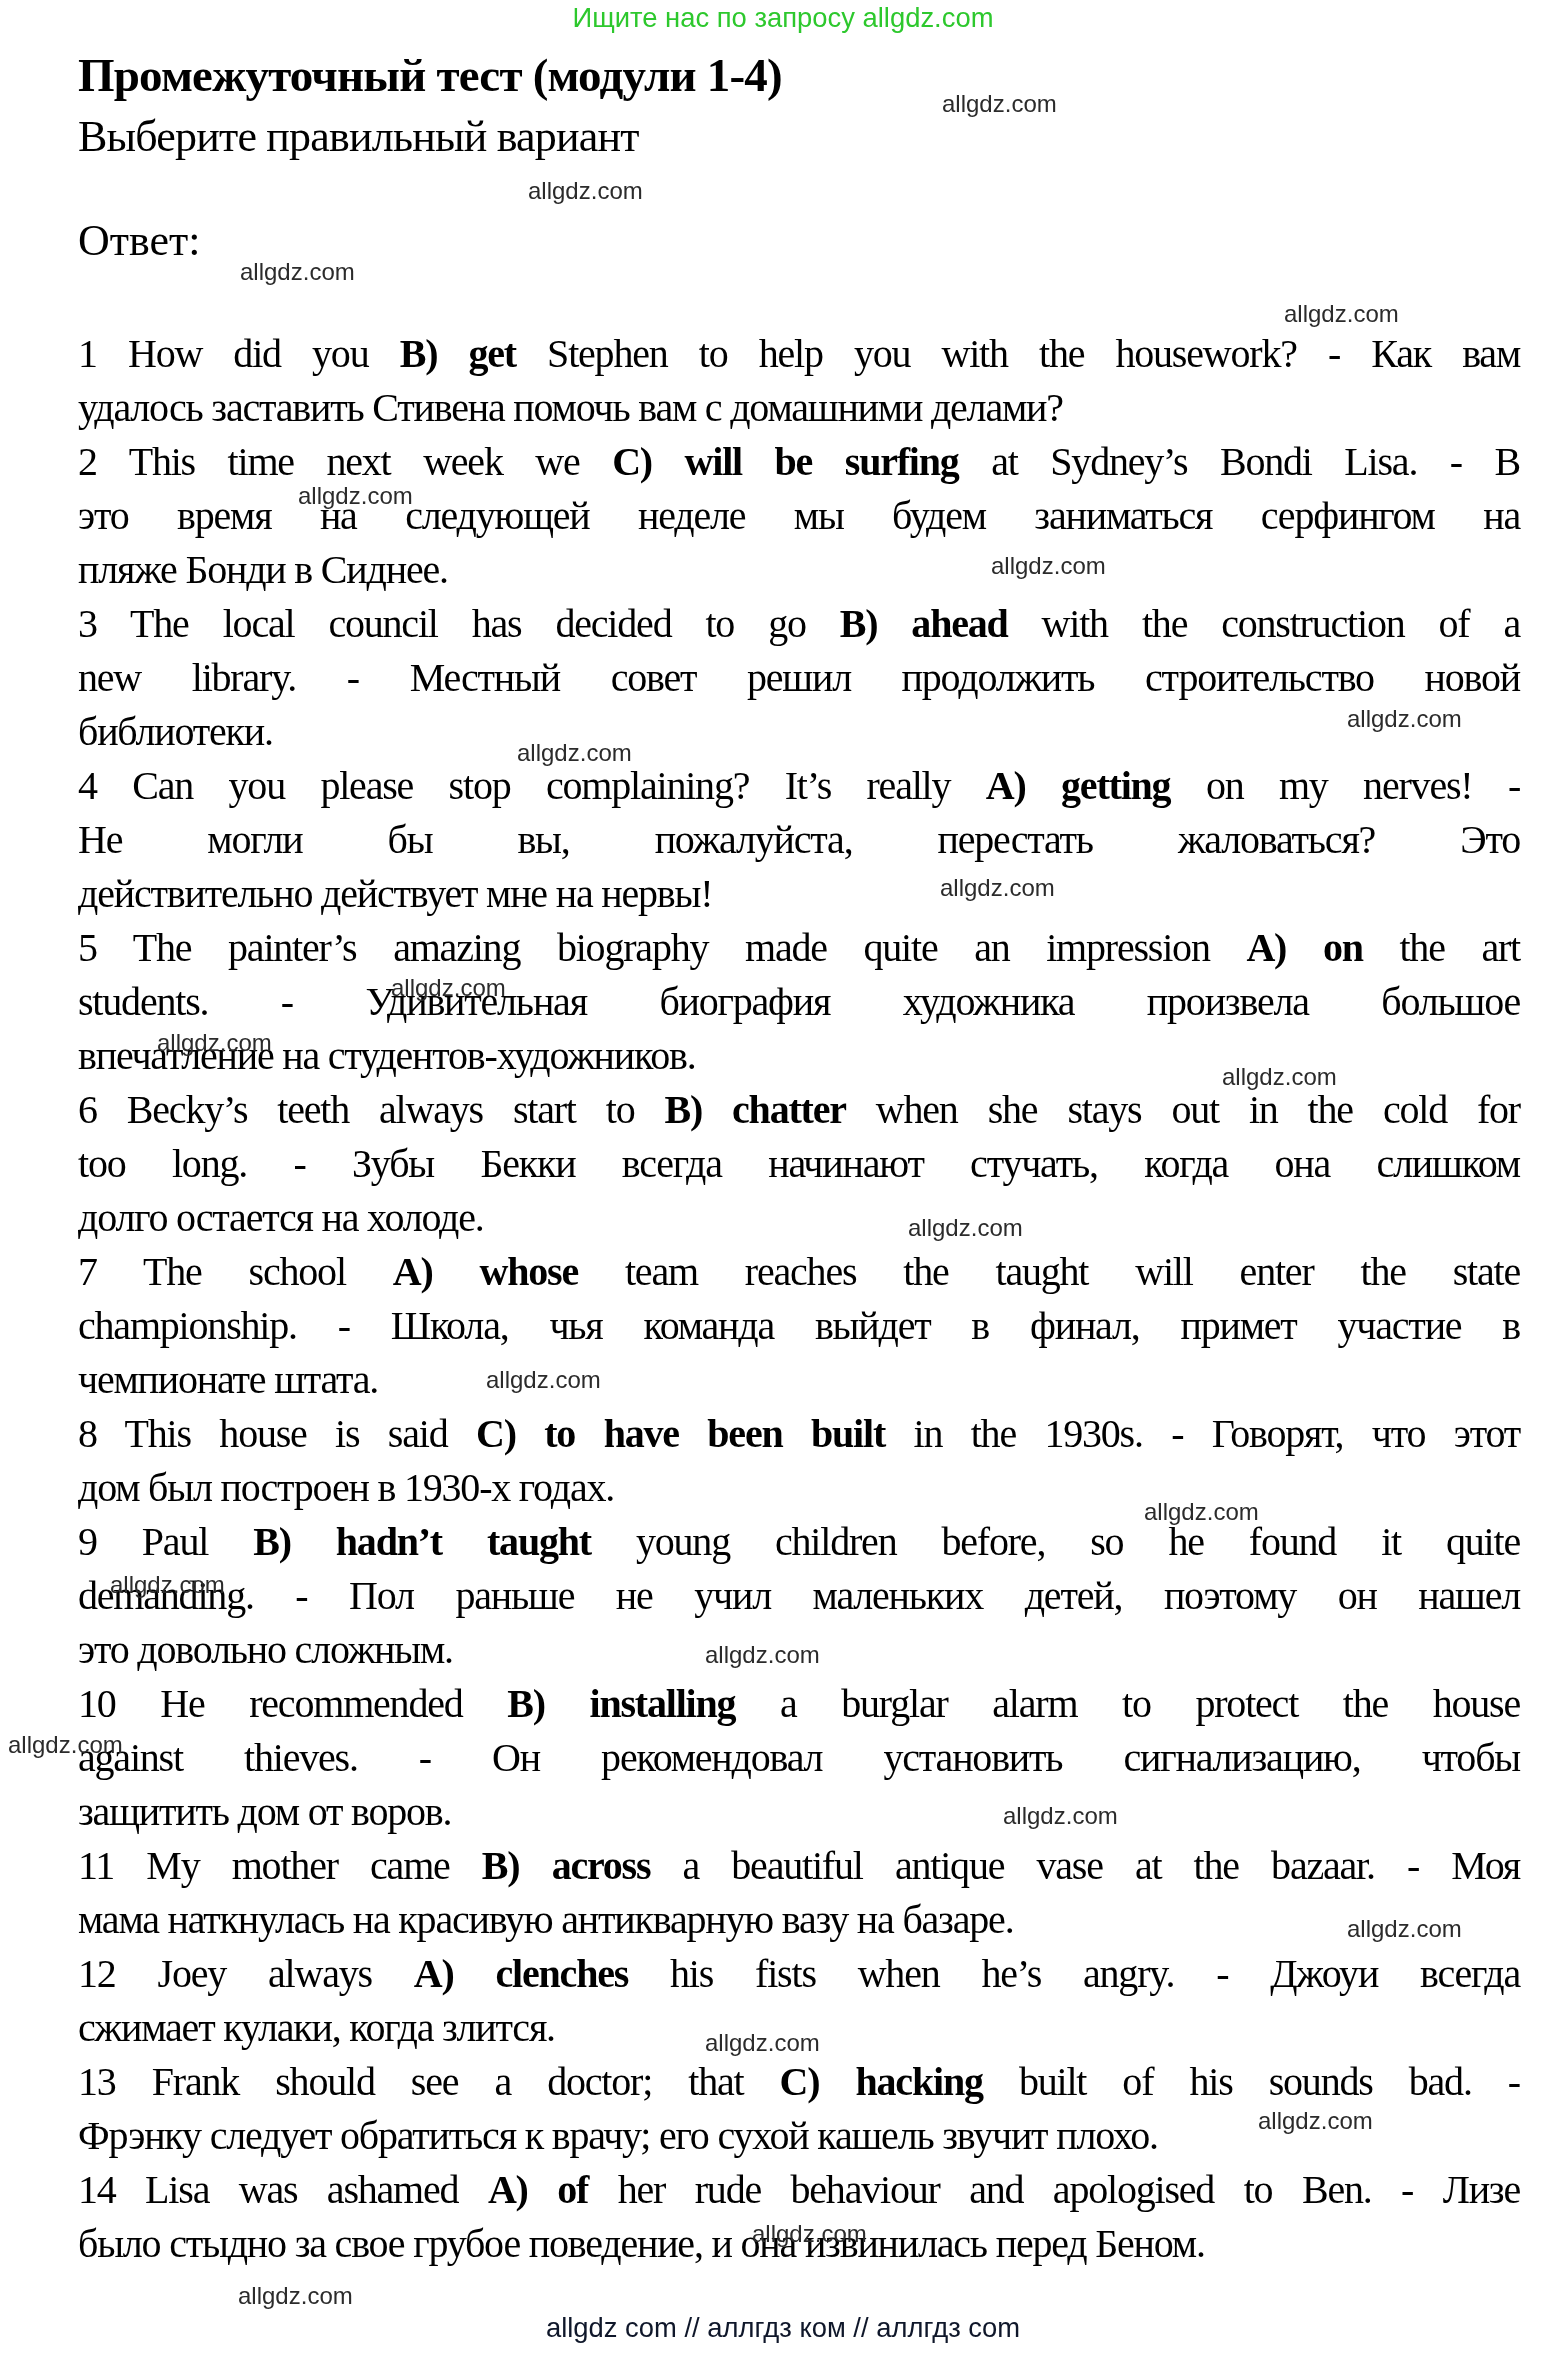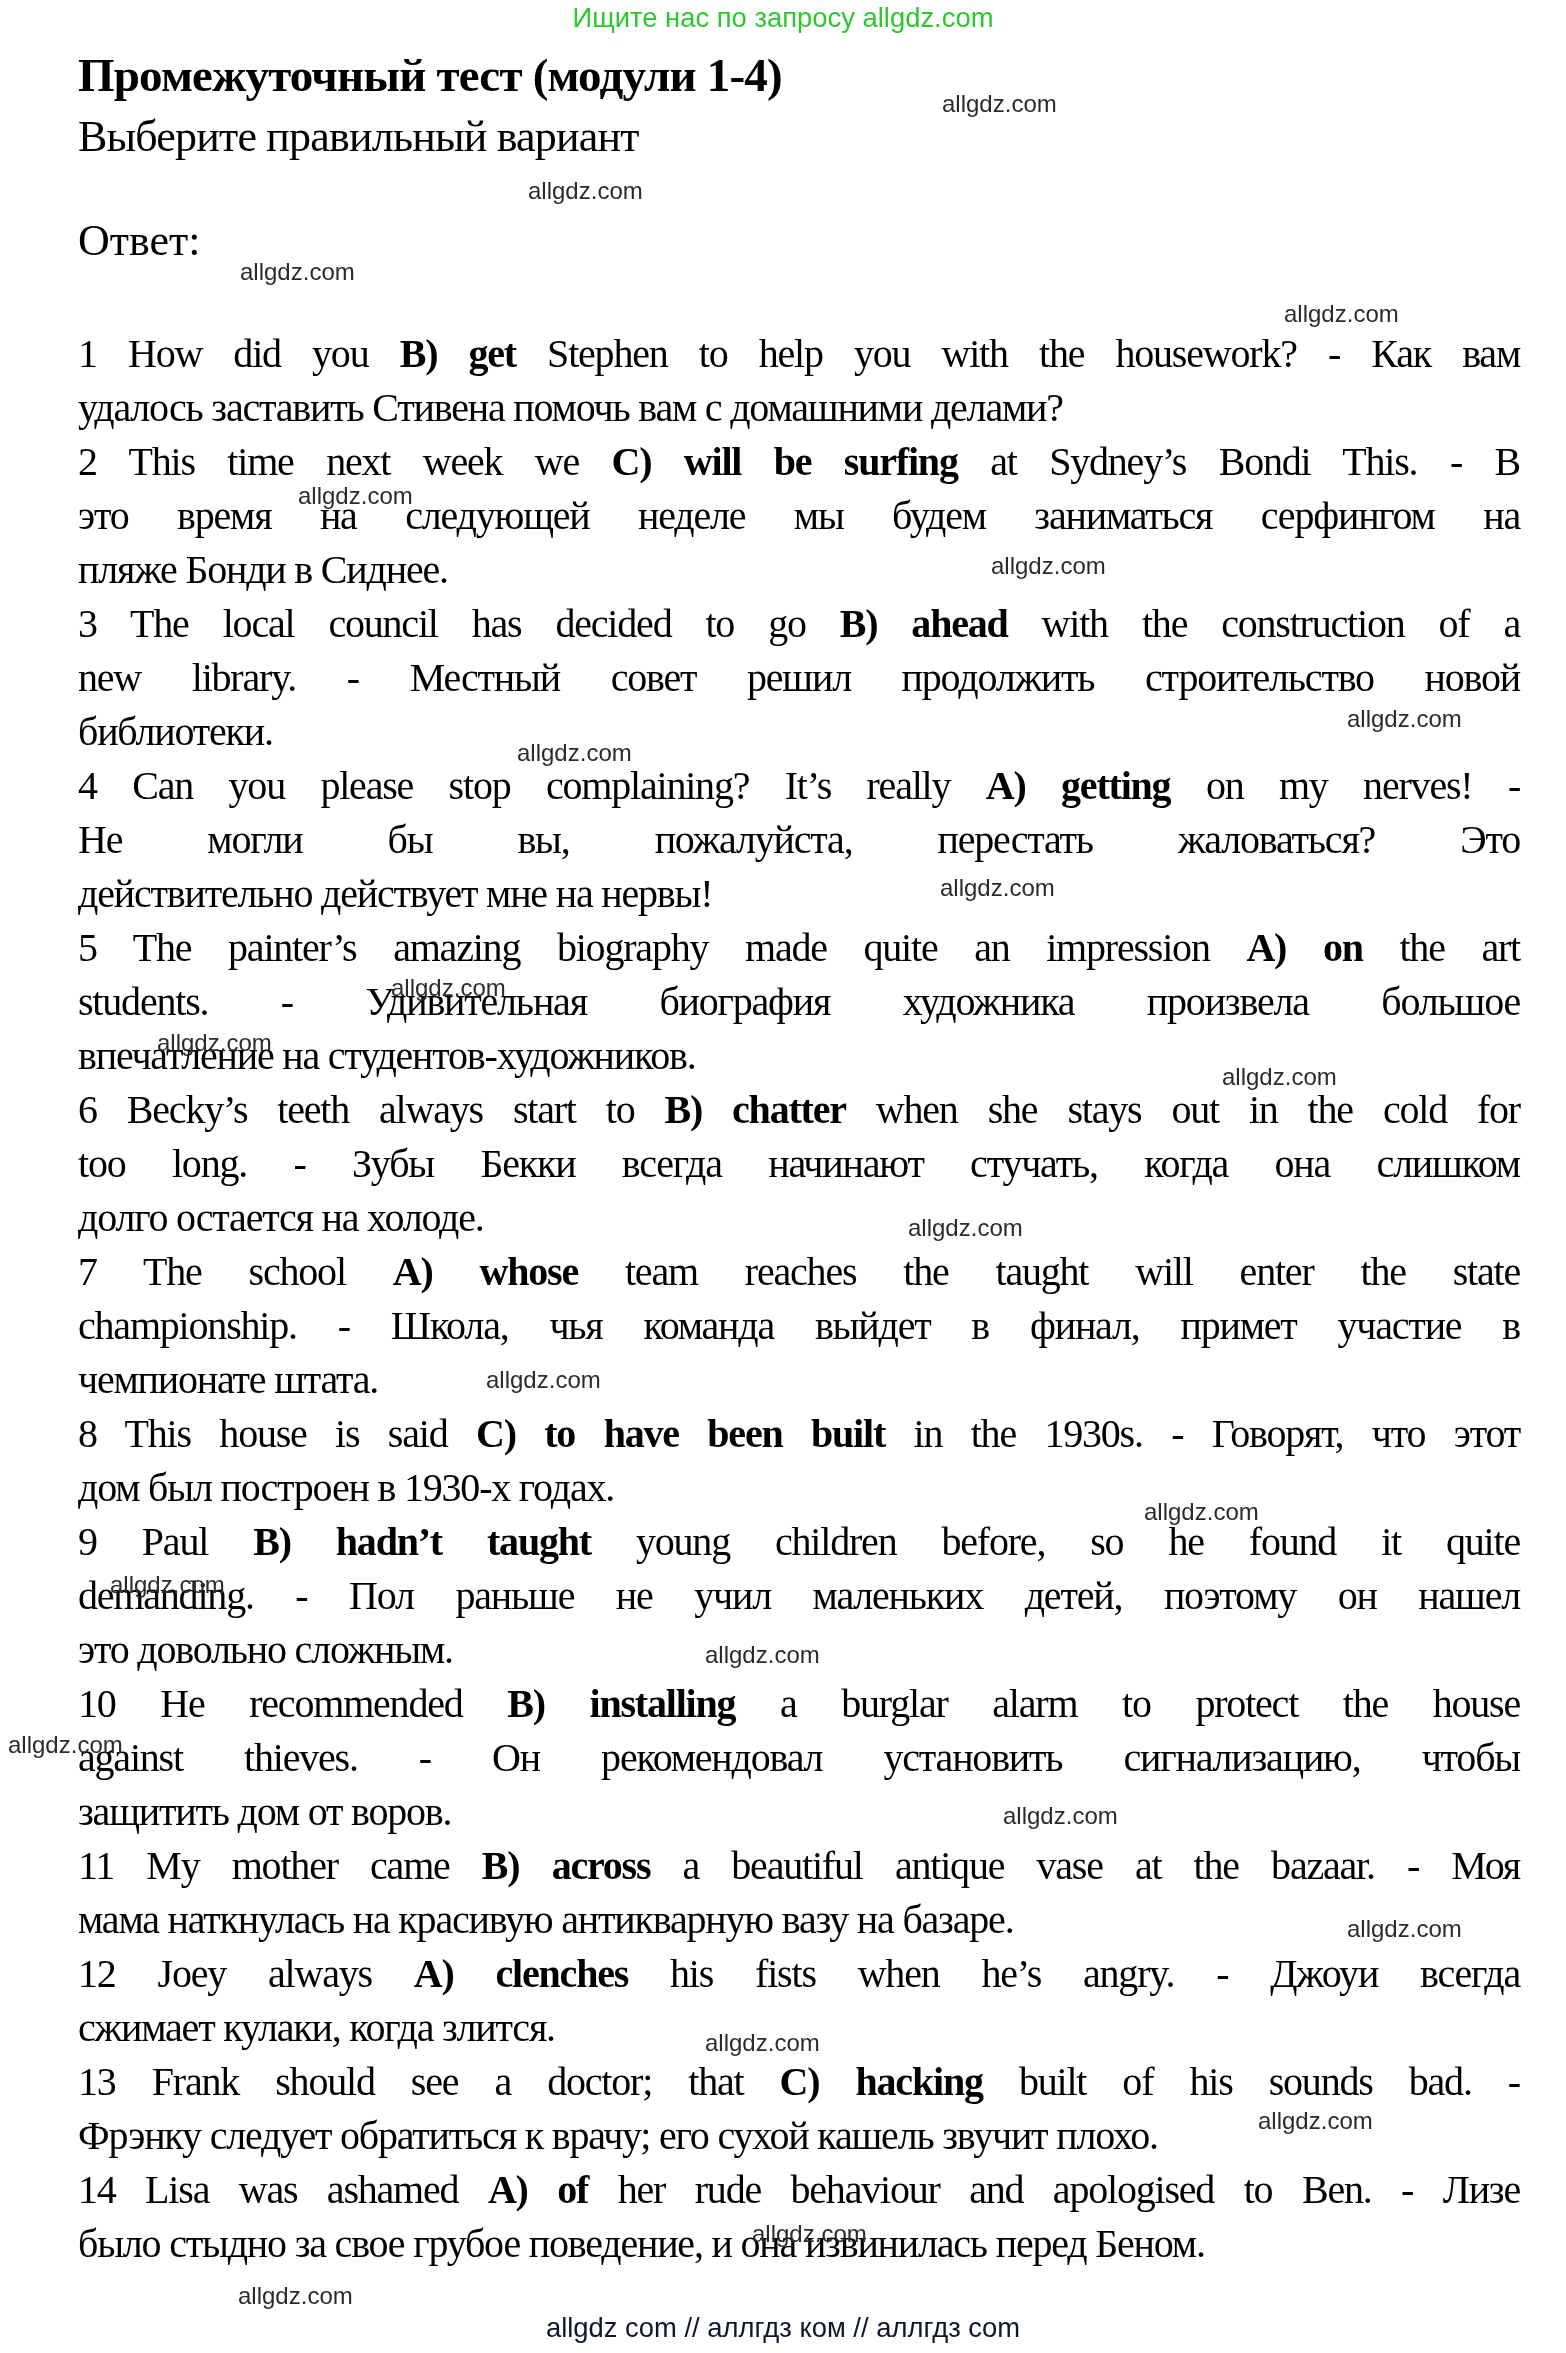--- a/index.html
+++ b/index.html
@@ -46,21 +46,21 @@
   <div class="promo" style="color: rgb(45, 200, 45);">Ищите нас по запросу allgdz.com</div>
   <div class="title">Промежуточный тест (модули 1-4)</div>
   <div class="subtitle">Выберите правильный вариант</div>
   <div class="answer">Ответ:</div>
   <div class="content" id="items">
       <div>
         <div class="line"><span>1 How did you </span><b>B) get</b><span> Stephen to help you with the housework? - Как вам</span></div>
         <div class="line last"><span>удалось заставить Стивена помочь вам с домашними делами?</span></div>
       </div>
       <div>
-        <div class="line"><span>2 This time next week we </span><b>C) will be surfing</b><span> at Sydney’s Bondi This. - В</span></div>
+        <div class="line"><span>2 This time next week we </span><b>C) will be surfing</b><span> at Sydney’s Bondi Lisa. - В</span></div>
         <div class="line"><span>это время на следующей неделе мы будем заниматься серфингом на</span></div>
         <div class="line last"><span>пляже Бонди в Сиднее.</span></div>
       </div>
       <div>
         <div class="line"><span>3 The local council has decided to go </span><b>B) ahead</b><span> with the construction of a</span></div>
         <div class="line"><span>new library. - Местный совет решил продолжить строительство новой</span></div>
         <div class="line last"><span>библиотеки.</span></div>
       </div>
       <div>
         <div class="line"><span>4 Can you please stop complaining? It’s really </span><b>A) getting</b><span> on my nerves! -</span></div>

